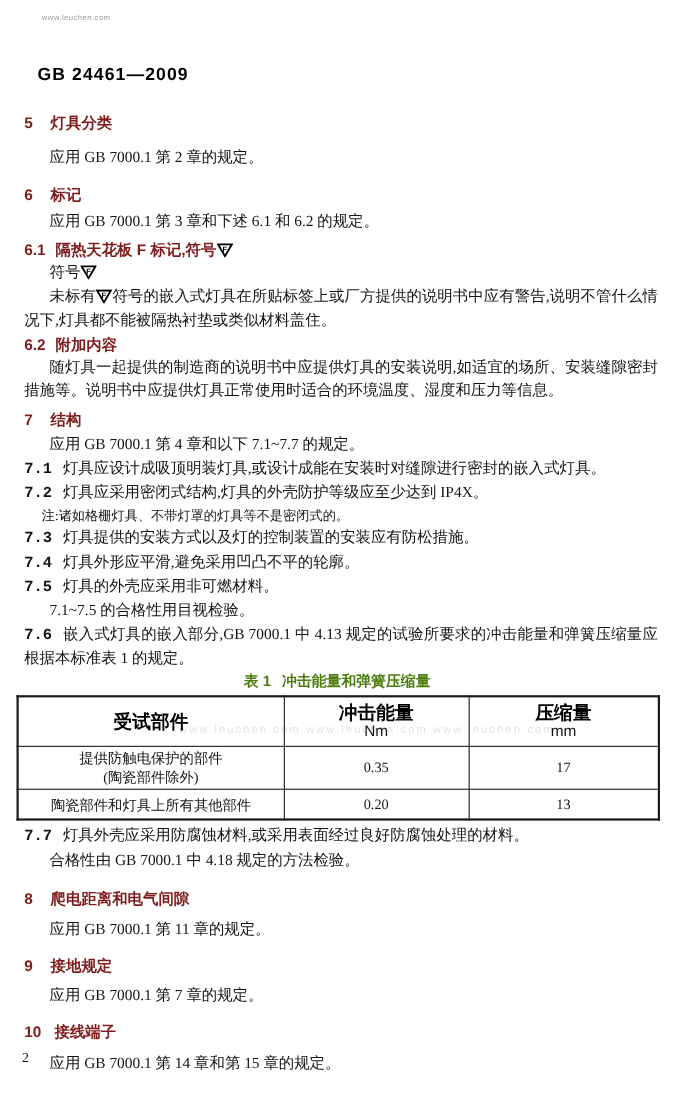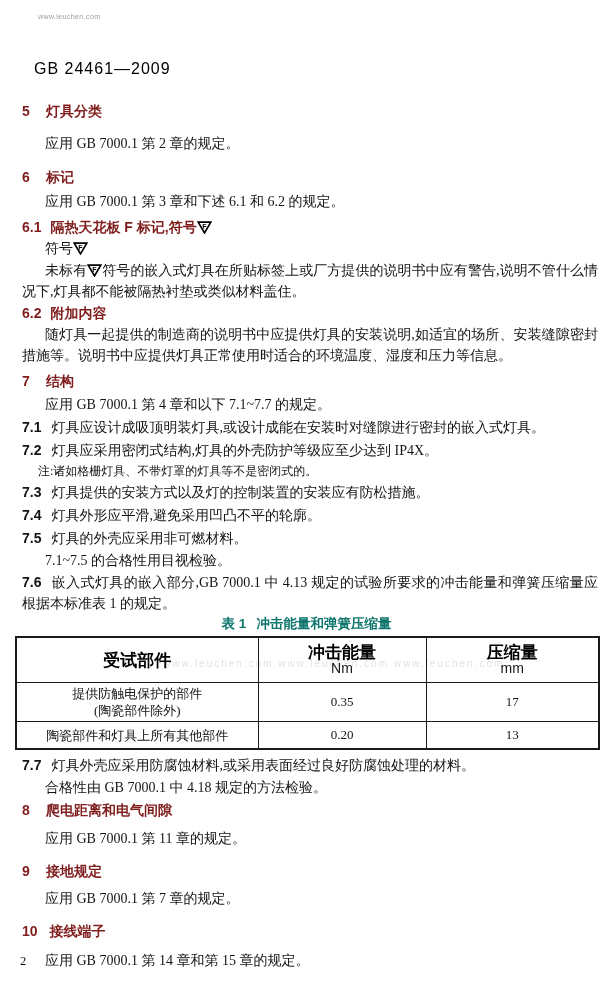--- a/index.html
+++ b/index.html
@@ -15,55 +15,55 @@
   }
   .wm-mid{
     position:absolute;top:658px;left:138px;width:390px;
     font-family:"Liberation Sans","DejaVu Sans",sans-serif;
     font-size:10px;color:rgba(90,90,90,0.18);letter-spacing:2px;
     white-space:nowrap;overflow:hidden;pointer-events:none;padding-left:25px;
   }
   .doc-num{
     position:absolute;top:60px;left:34px;
     font-family:"Liberation Sans","DejaVu Sans",sans-serif;
-    font-size:16px;font-weight:normal;letter-spacing:1px;color:#000;
+    font-size:16px;font-weight:bold;letter-spacing:1px;color:#000;
   }
   .main{
     position:absolute;top:100px;left:22px;width:576px;
     font-size:14px;line-height:22px;
   }
   .sec-h{
     margin:0;font-family:"Liberation Sans","DejaVu Sans",sans-serif;
     font-size:14px;font-weight:bold;line-height:22px;color:#7f1d1d;
   }
   .sec-h .num{display:inline-block;min-width:12px;margin-right:12px;}
   .sub-h .num{margin-right:9px;min-width:0;}
   .mt11{margin-top:11px;} .mt4{margin-top:4px;} .mt3{margin-top:3px;}
-  .mt2{margin-top:2px;} .mt12{} .mt10{margin-top:10px;}
+  .mt2{margin-top:2px;} .mt12{margin-top:12px;} .mt10{margin-top:10px;}
   .mt7{margin-top:7px;} .mt6{margin-top:6px;} .mt8{margin-top:8px;}
   p{margin:0;text-align:justify;}
   .indent{text-indent:23px;}
   .two-line{line-height:21px;}
   .clause .cnum{
-    font-family:Liberation Sans, sans-serif;
+    font-family:Liberation Mono, monospace;
     font-weight:bold;margin-right:10px;
   }
   .note{
     margin-left:16px;font-size:12px;line-height:19px;text-align:left;
   }
   .fmark{width:15px;height:13px;vertical-align:-2px;}
   .fmark polygon{fill:none;stroke:#000;stroke-width:1.8;}
   .fmark text{
     font-family:"Liberation Sans","DejaVu Sans",sans-serif;
     font-size:7.5px;font-weight:bold;text-anchor:middle;fill:#000;
   }
   .tbl-caption{
     width:583px;margin-left:-7px;margin-top:0;margin-bottom:2px;
     text-align:center;font-family:"Liberation Sans","DejaVu Sans",sans-serif;
-    font-weight:bold;font-size:13.5px;line-height:20px;color:#0f766e;
+    font-weight:bold;font-size:13.5px;line-height:20px;color:#4d7c0f;
   }
   .tbl-caption .cap-label{margin-right:10px;}
   table.tbl{
     width:583px;margin-left:-7px;border-collapse:collapse;
     border:2px solid #1a1a1a;table-layout:fixed;
   }
   table.tbl td,table.tbl th{
     border:1px solid #1a1a1a;text-align:center;vertical-align:middle;
     padding:0 4px;font-weight:normal;
   }

